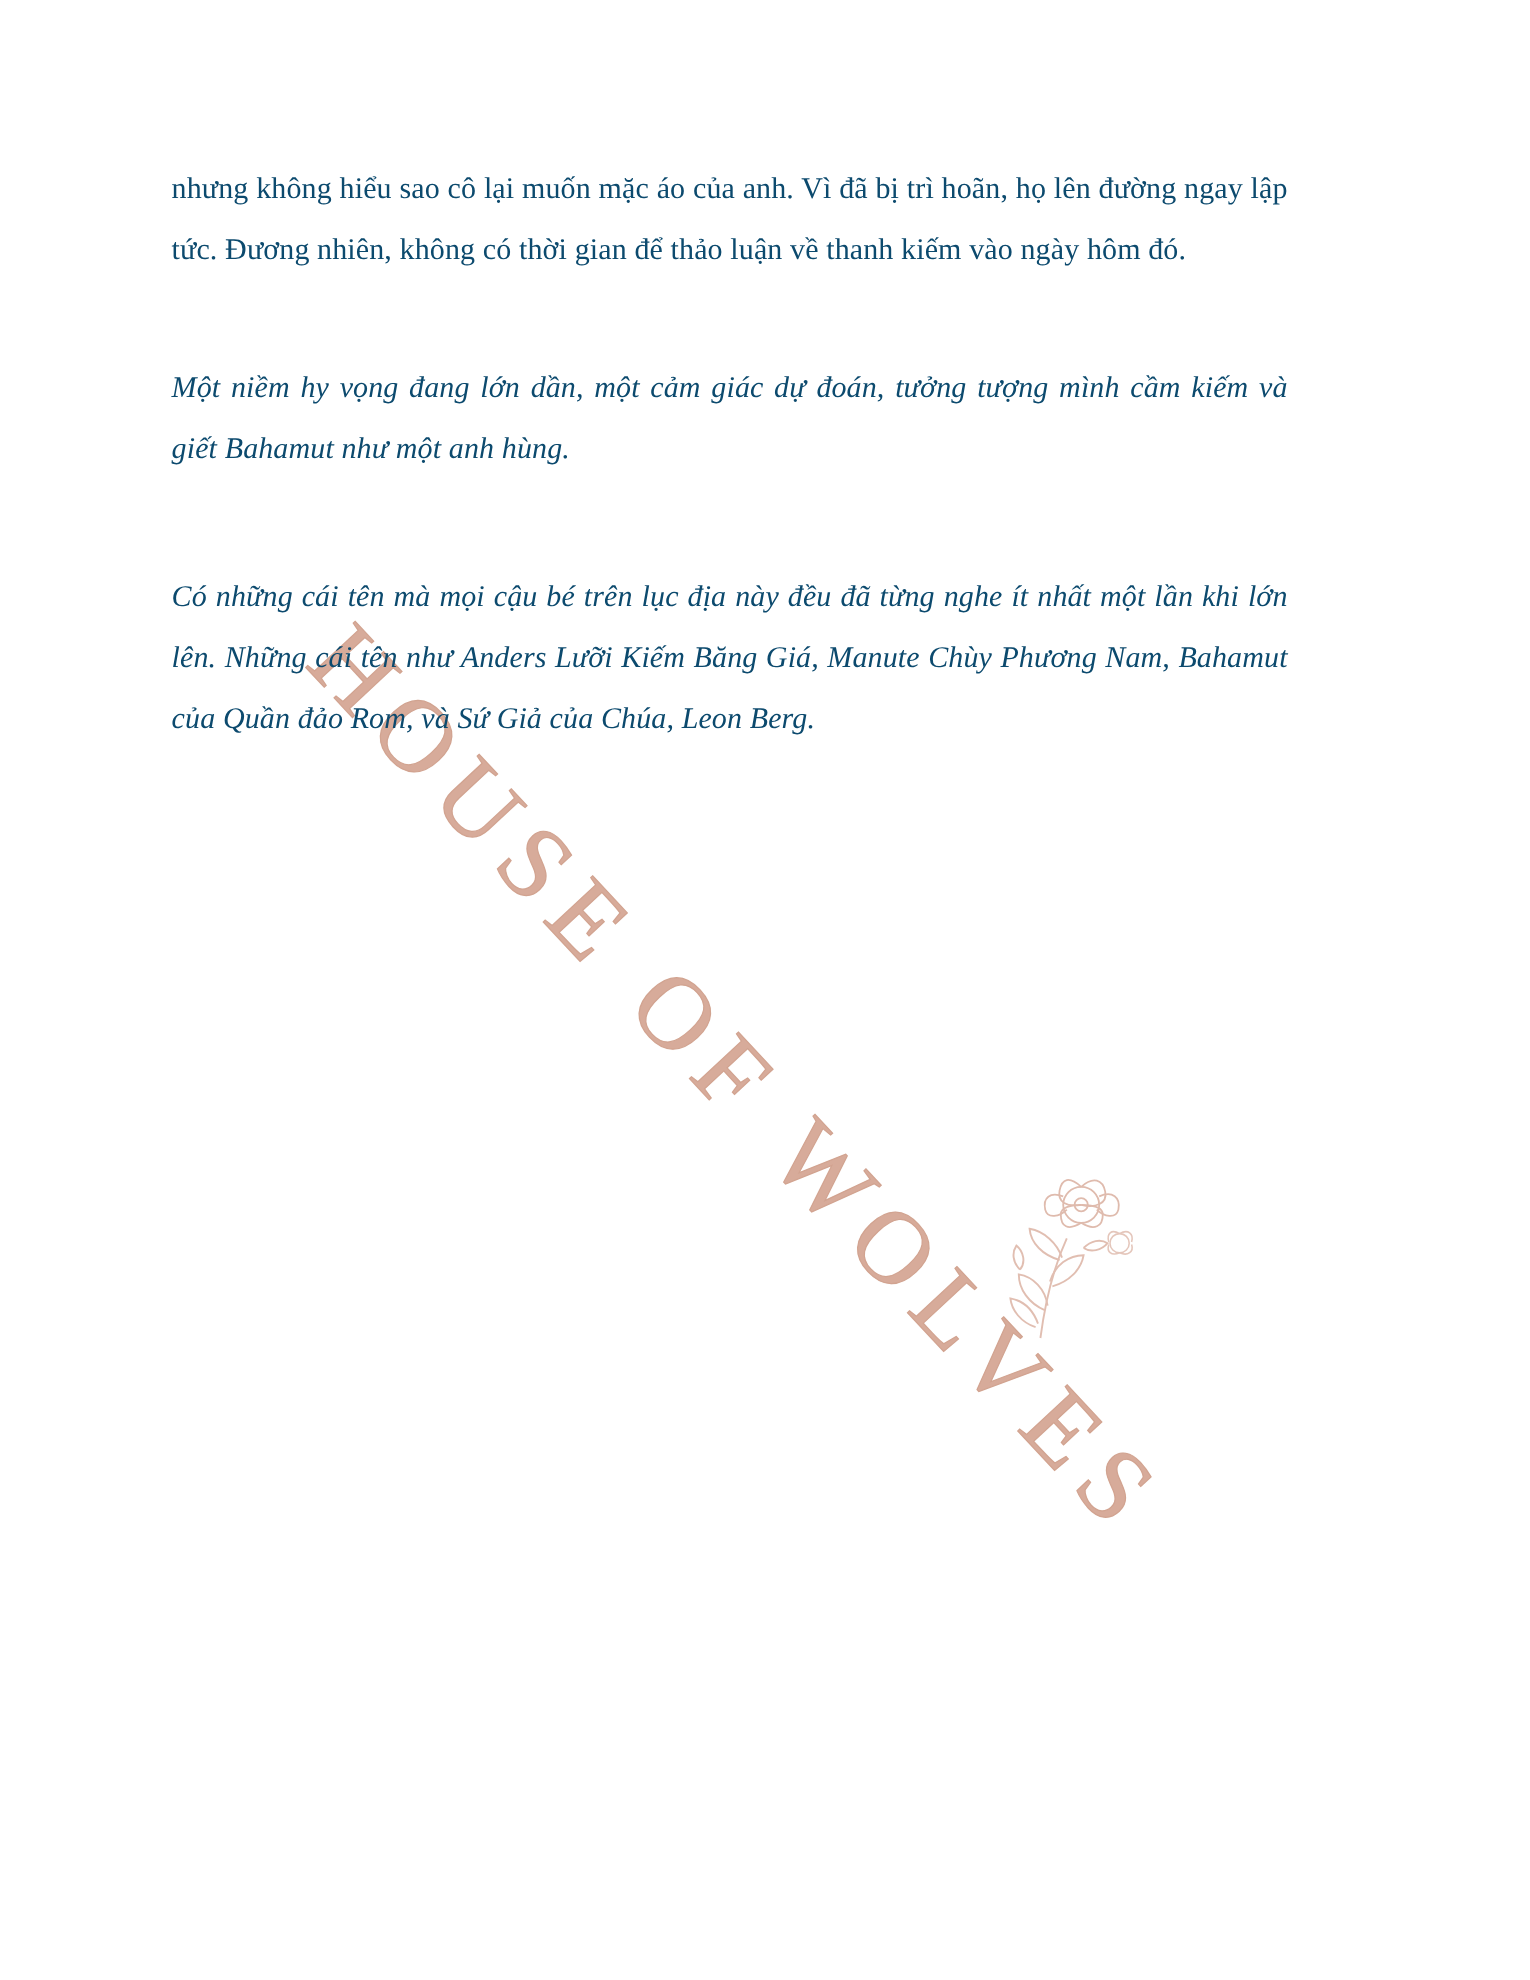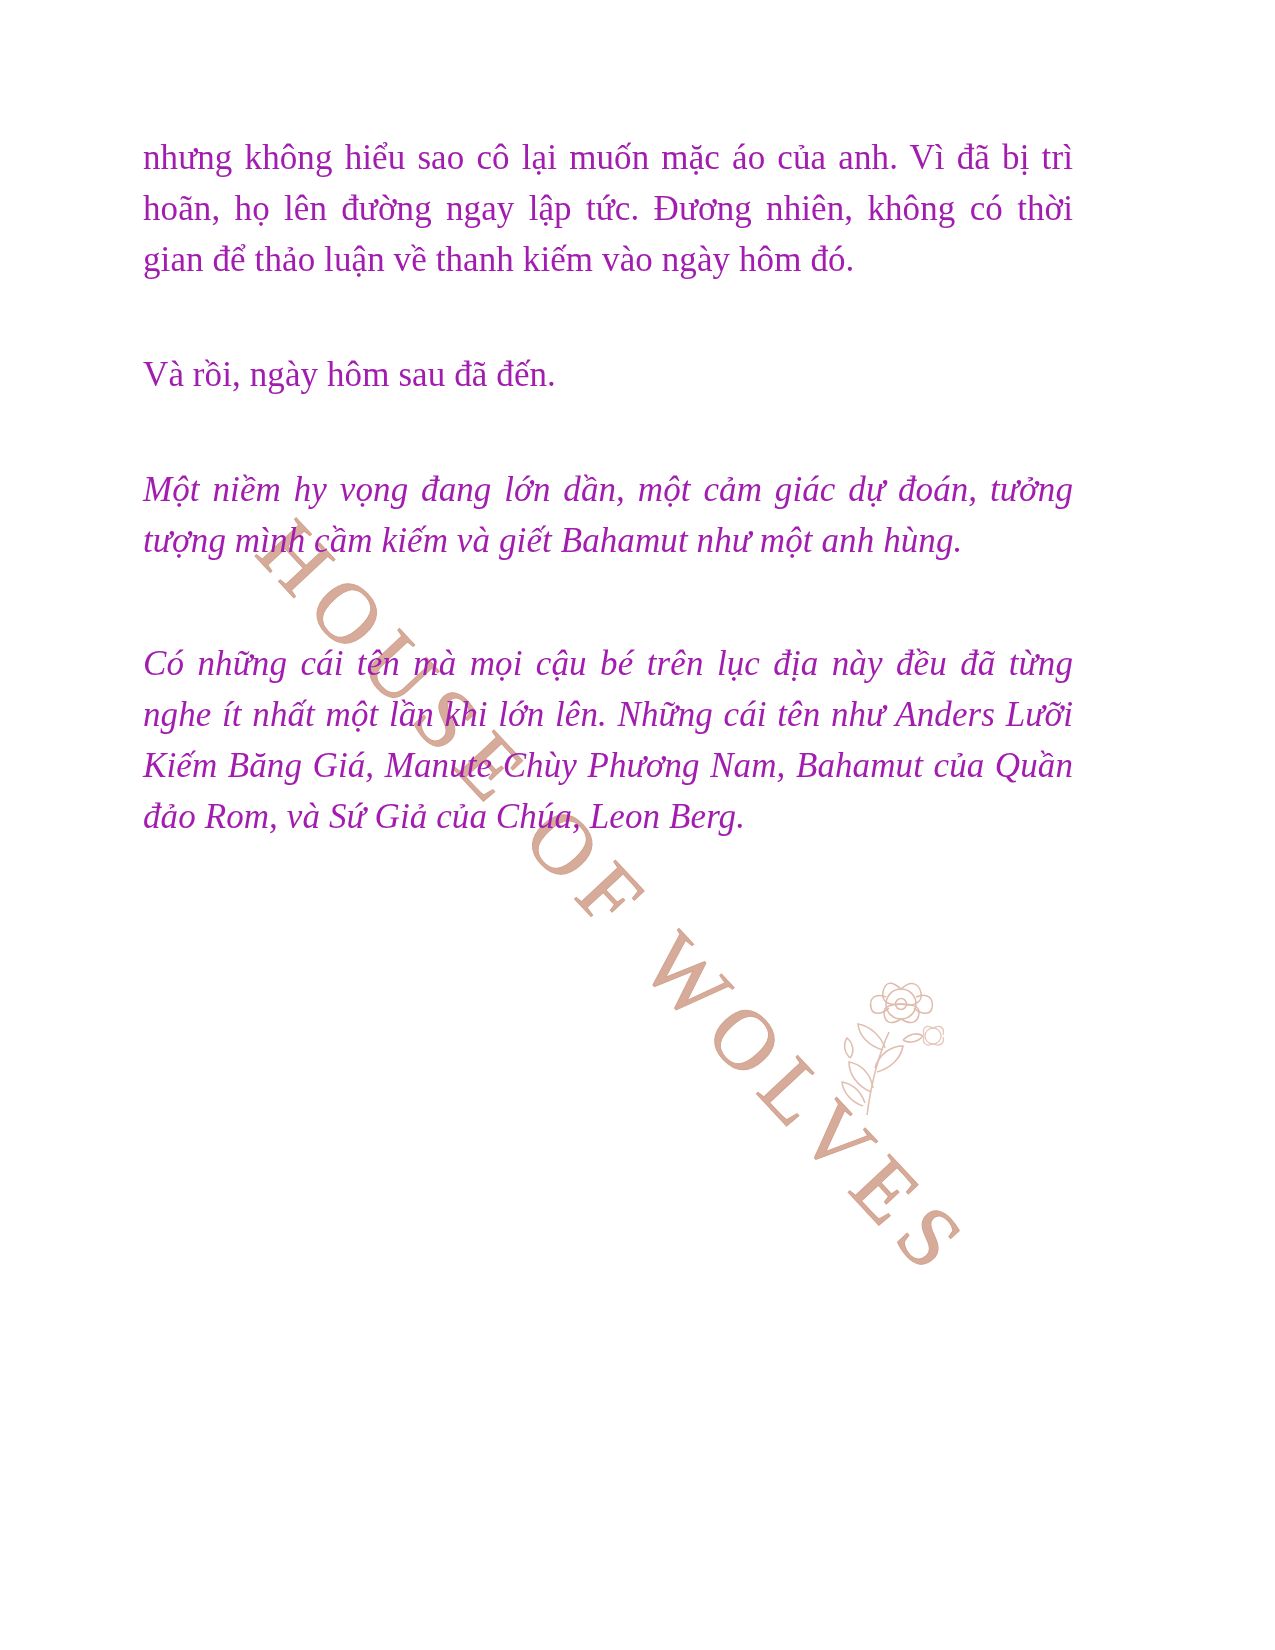--- a/index.html
+++ b/index.html
@@ -54,23 +54,23 @@
 
   
   .content {
     position: absolute;
     left: 143px;
     top: 132px;
     width: 930px;
     z-index: 2;
   }
   .para {
-    font-size: 35px;
+    font-size: 25px;
     line-height: 51px;
-    color: #a21caf;
+    color: #0c4a6e;
     text-align: justify;
     text-justify: inter-word;
     margin: 0 0 50px 0;
     letter-spacing: 0.1px;
   }
   .para:last-child { margin-bottom: 0; }
   .para.short { text-align: left; }
   
   .gap-lg { margin-bottom: 64px; }
   .gap-xl { margin-bottom: 72px; font-style: italic; }
@@ -113,18 +113,17 @@
         <path d="M128 88 C121 84, 117 88, 119 95"></path>
         <path d="M128 88 C135 84, 140 88, 138 95"></path>
         <path d="M128 104 C121 107, 117 103, 119 97"></path>
         <path d="M128 104 C135 107, 140 103, 138 97"></path>
       </g>
     </svg>
   </div>
 
   <div class="content">
     <p class="para gap-lg">nhưng không hiểu sao cô lại muốn mặc áo của anh. Vì đã bị trì hoãn, họ lên đường ngay lập tức. Đương nhiên, không có thời gian để thảo luận về thanh kiếm vào ngày hôm đó.</p>
-    <p class="para short gap-lg">Và rồi, ngày hôm sau đã đến.</p>
     <p class="para gap-xl">Một niềm hy vọng đang lớn dần, một cảm giác dự đoán, tưởng tượng mình cầm kiếm và giết Bahamut như một anh hùng.</p>
     <p class="para gap-xl">Có những cái tên mà mọi cậu bé trên lục địa này đều đã từng nghe ít nhất một lần khi lớn lên. Những cái tên như Anders Lưỡi Kiếm Băng Giá, Manute Chùy Phương Nam, Bahamut của Quần đảo Rom, và Sứ Giả của Chúa, Leon Berg.</p>
   </div>
 
 </div>
 
 </body></html>

